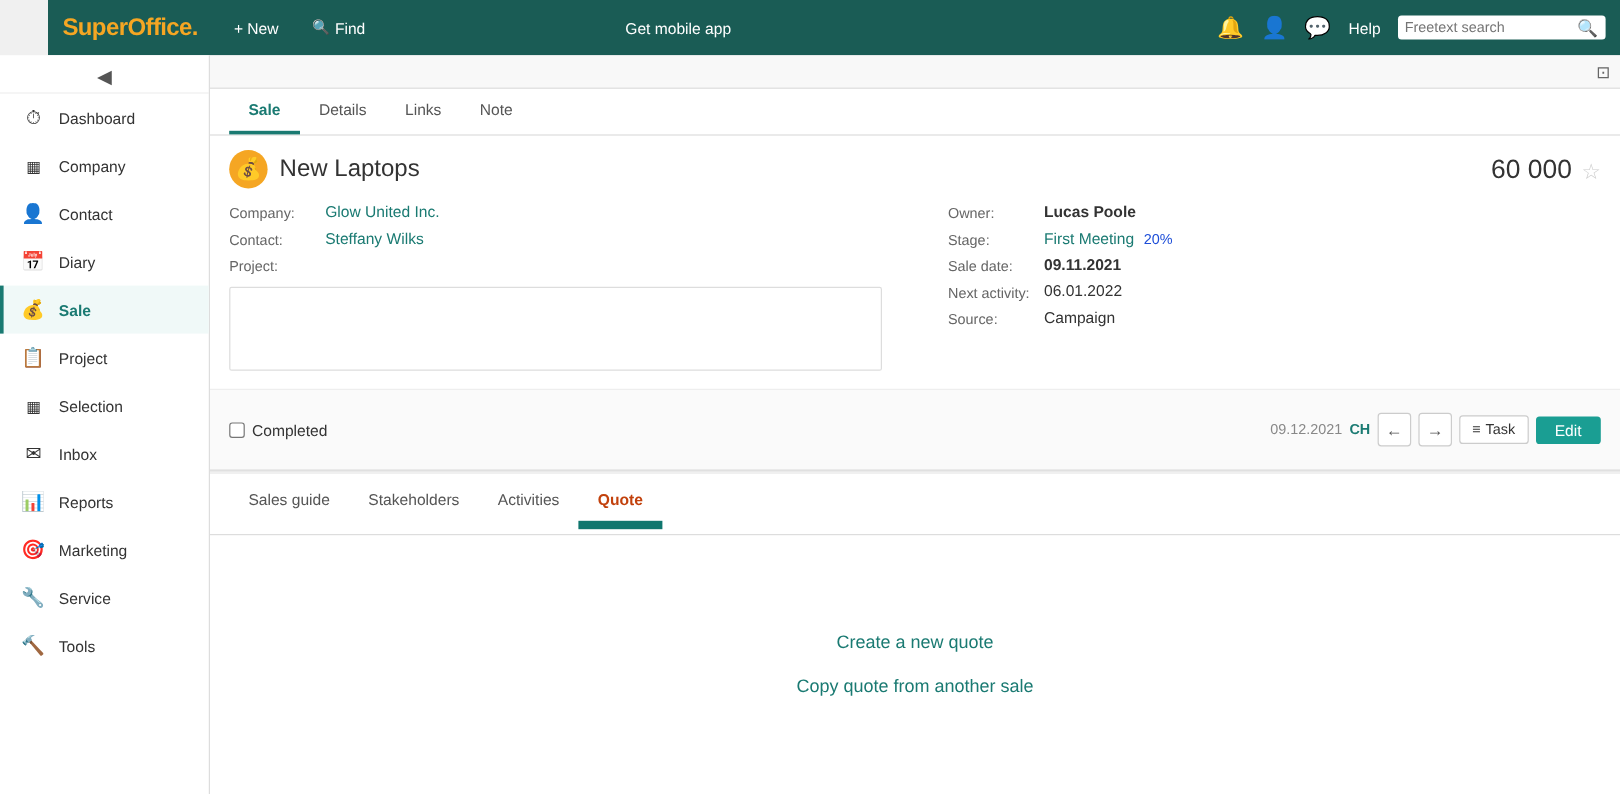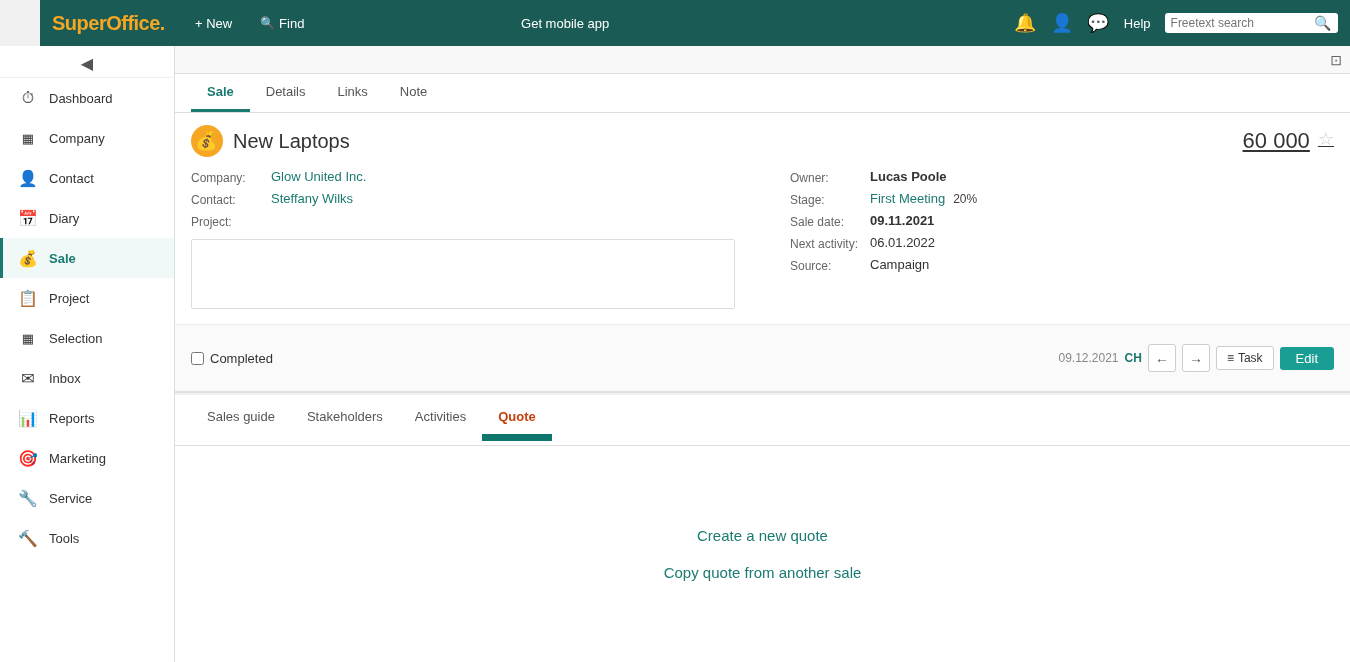--- a/index.html
+++ b/index.html
@@ -102,21 +102,21 @@
     }
     .tab.active {
       border-bottom: 3px solid #1a7a72; color: #1a7a72; font-weight: bold;
     }
 
     
     .sale-content { padding: 12px 16px; }
     .sale-header { display: flex; align-items: center; justify-content: space-between; margin-bottom: 12px; }
     .sale-title { display: flex; align-items: center; gap: 10px; font-size: 20px; font-weight: normal; color: #333; }
     .sale-icon { width: 32px; height: 32px; background: #f5a623; border-radius: 50%; display: flex; align-items: center; justify-content: center; font-size: 14px; color: white; position: relative; }
-    .sale-amount { font-size: 22px; color: #333; display: flex; align-items: flex-start; gap: 8px; text-decoration: underline; }
+    .sale-amount { font-size: 22px; color: #333; display: flex; align-items: flex-end; gap: 8px; }
     .star-icon { color: #ccc; font-size: 18px; cursor: pointer; }
 
     
     .fields-grid { display: grid; grid-template-columns: 1fr 1fr; gap: 15px; }
     .fields-left { padding-right: 20px; }
     .fields-right { padding-left: 20px; }
     .field-row { display: flex; align-items: flex-start; margin-bottom: 6px; }
     .field-label { color: #666; min-width: 80px; font-size: 12px; padding-top: 2px; }
     .field-value { color: #333; font-size: 13px; }
     .field-value.link { color: #1a7a72; text-decoration: none; cursor: pointer; }
@@ -125,21 +125,21 @@
 
     .description-box {
       width: 100%; height: 70px;
       border: 1px solid #ddd; border-radius: 2px;
       resize: none; font-size: 13px; padding: 6px;
       margin-top: 4px; color: #555;
       outline: none;
     }
 
     .stage-row { display: flex; align-items: center; gap: 8px; }
-    .stage-pct { color: #404040; font-size: 12px; }
+    .stage-pct { color: #1d4ed8; font-size: 12px; }
 
     
     .sale-bottom-bar {
       display: flex; align-items: center; justify-content: space-between;
       padding: 19px 16px; border-top: 1px solid #eee;
       background: #fafafa;
     }
     .completed-check { display: flex; align-items: center; gap: 6px; font-size: 13px; color: #333; cursor: pointer; }
     .bottom-bar-right { display: flex; align-items: center; gap: 6px; }
     .date-label { font-size: 12px; color: #888; }

